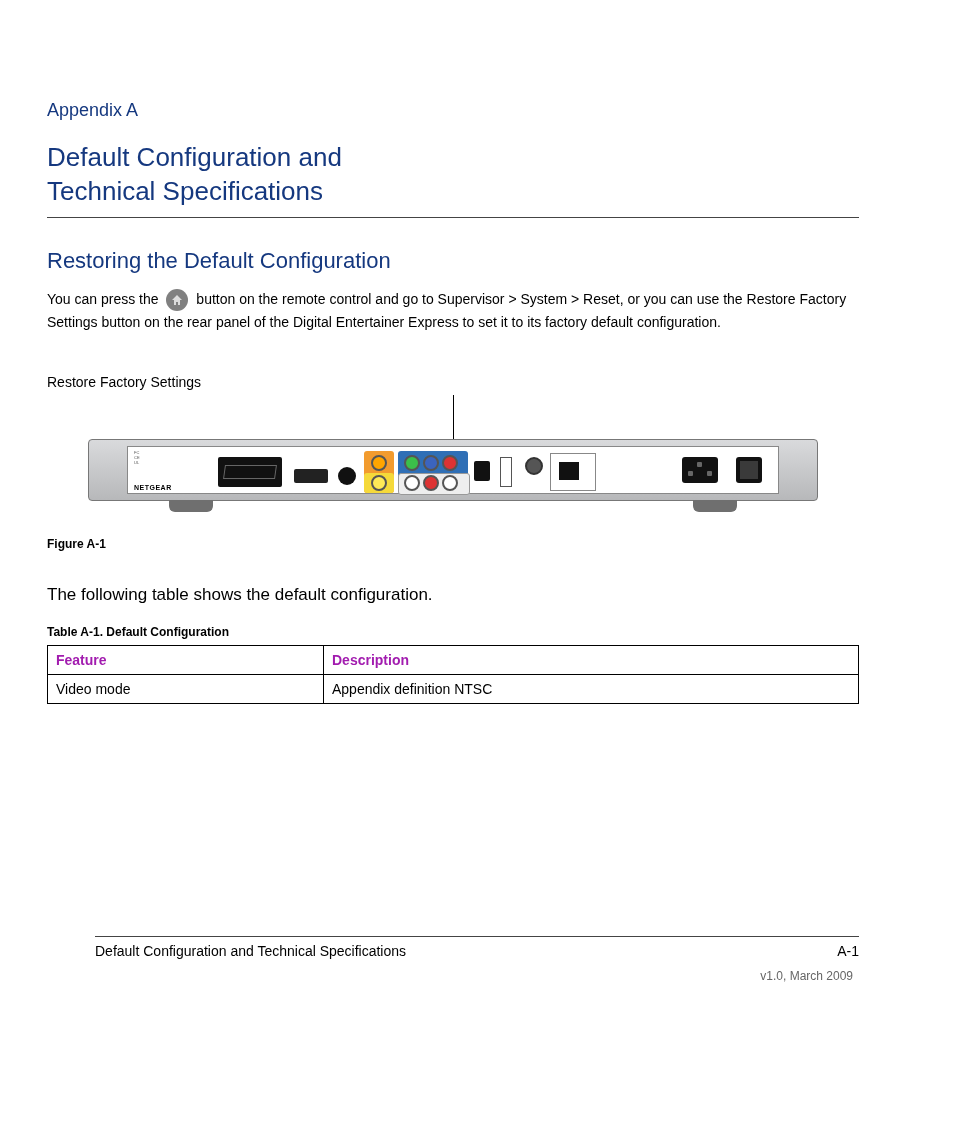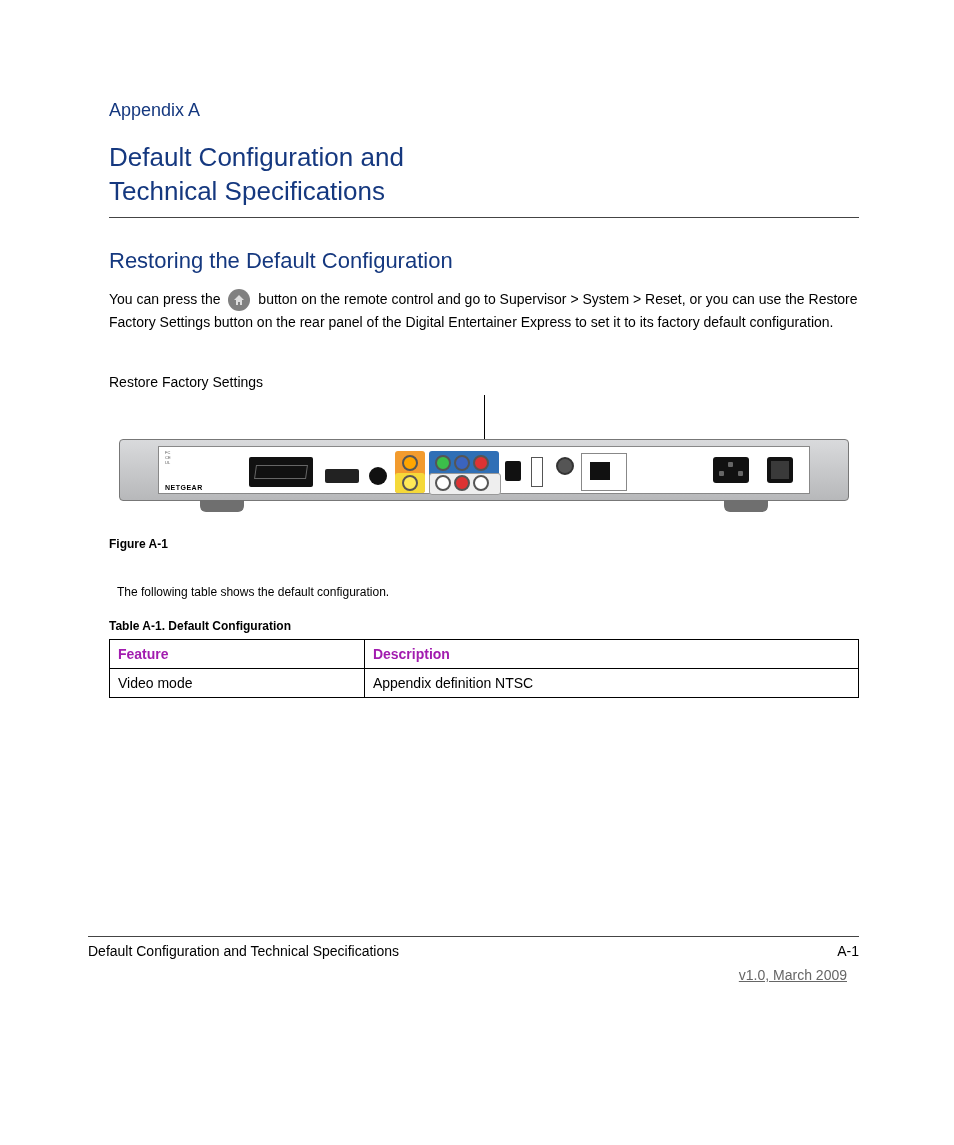--- a/index.html
+++ b/index.html
@@ -1,16 +1,16 @@
 <!DOCTYPE html>
 <html><head>
 <meta charset="utf-8">
 <style>
   html,body{margin:0;padding:0;background:#fff;font-family:Arial,Helvetica,sans-serif;color:#000;}
-  .page{width:954px;height:999px;position:relative;box-sizing:border-box;padding:60px 95px 40px 109px;}
+  .page{width:954px;height:999px;position:relative;box-sizing:border-box;padding:60px 95px 40px 47px;}
   .appendix-label{font-size:18px;color:#15387f;margin-top:40px;}
   .appendix-title{font-size:26px;color:#15387f;margin-top:20px;line-height:1.3;}
   hr.top-rule{border:none;border-top:1px solid #444;margin:8px 0 30px 0;}
   .section-title{font-size:22px;color:#15387f;margin-bottom:4px;}
   .body-text{font-size:14px;line-height:1.6;}
   .home-icon{display:inline-block;width:22px;height:22px;border-radius:50%;background:#808080;vertical-align:middle;position:relative;margin:0 4px;}
   .home-icon svg{position:absolute;left:3px;top:3px;}
   .callout-wrap{text-align:left;margin-top:40px;}
   .callout-label{font-size:14px;}
   .callout-line{display:block;margin:4px auto 0 auto;width:1px;height:44px;background:#000;}
@@ -46,29 +46,29 @@
   .iec .pin{position:absolute;width:5px;height:5px;background:#666;border-radius:1px;}
   .iec .p1{left:6px;top:14px;} .iec .p2{right:6px;top:14px;} .iec .p3{left:15px;top:5px;}
   .switch{position:absolute;right:16px;top:10px;width:26px;height:26px;background:#111;border-radius:3px;}
   .switch::after{content:"";position:absolute;left:4px;top:4px;right:4px;bottom:4px;background:#3a3a3a;}
   .vents{position:absolute;top:6px;height:6px;background:repeating-linear-gradient(90deg,#888 0 1px,transparent 1px 3px);}
   .vents.l{left:60px;width:120px;}
   .vents.r{right:110px;width:110px;}
   .foot{position:absolute;bottom:-12px;width:44px;height:12px;background:#6f6f6f;border-radius:0 0 6px 6px;}
   .foot.l{left:80px;} .foot.r{right:80px;}
   .fig-caption{font-size:12px;font-weight:bold;margin-top:36px;}
-  .table-intro{font-size:12px;margin-top:34px;margin-left:8px;}
+  .table-intro{font-size:17px;margin-top:34px;}
   .table-caption{font-size:12px;font-weight:bold;margin-top:20px;}
   table.spec{border-collapse:collapse;width:100%;margin-top:6px;font-size:14px;}
   table.spec th,table.spec td{border:1px solid #000;padding:6px 8px;text-align:left;font-weight:normal;}
   table.spec th{color:#a21caf;font-weight:bold;}
-  .footer{position:absolute;left:88px;right:95px;bottom:40px;}
+  .footer{position:absolute;left:95px;right:95px;bottom:40px;}
   .footer hr{border:none;border-top:1px solid #444;margin-bottom:6px;}
   .footer-row{display:flex;justify-content:space-between;font-size:14px;}
-  .vnum{position:absolute;right:107px;bottom:16px;font-size:14px;color:#666;text-decoration:underline;}
+  .vnum{position:absolute;right:101px;bottom:16px;font-size:12px;color:#666;}
 </style>
 </head>
 <body>
 
 <div class="page">
 
   <div class="appendix-label">Appendix A</div>
   <div class="appendix-title">
     <span>Default Configuration and</span><br>
     <span>Technical Specifications</span>

